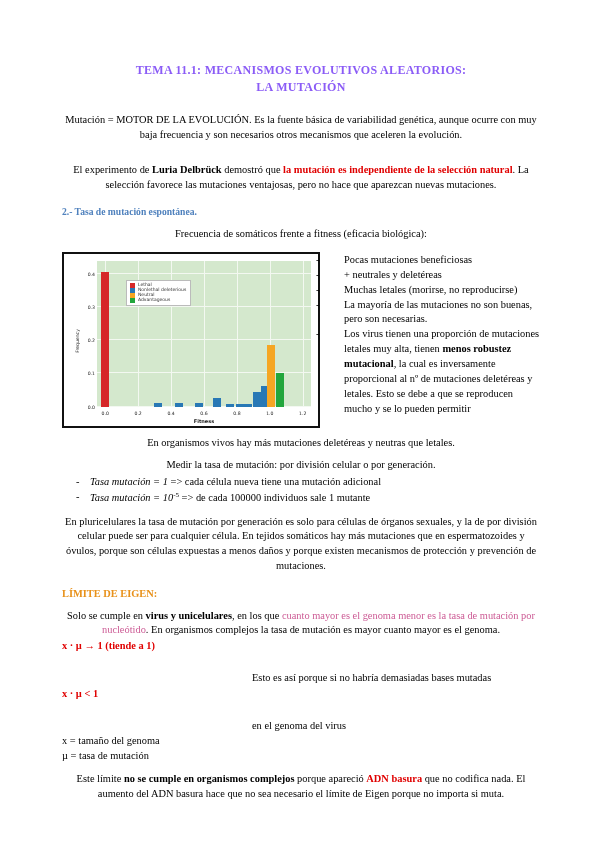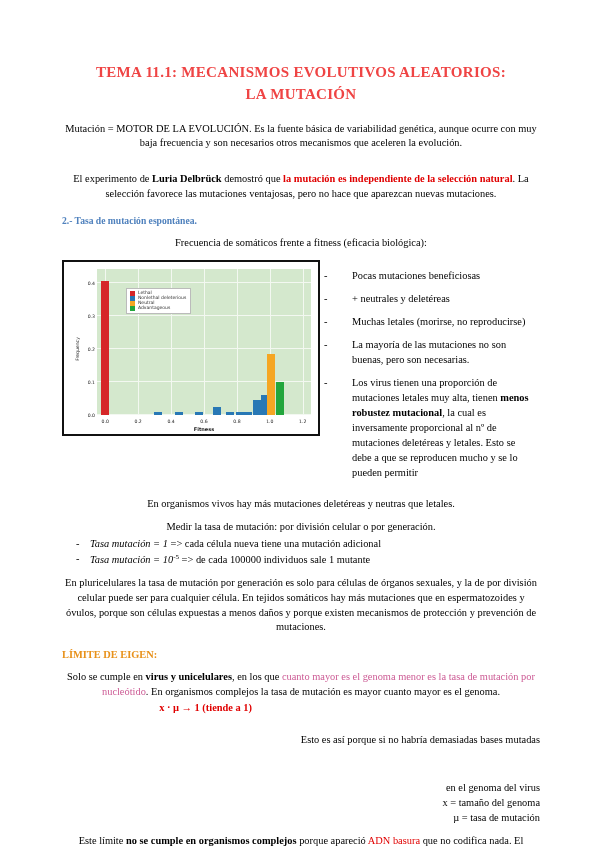--- a/index.html
+++ b/index.html
@@ -8,23 +8,23 @@
     width:600px; height:848px;
     background:#ffffff;
     font-family:"Liberation Serif", serif;
     color:#000000;
     overflow:hidden;
   }
   .page { position:relative; width:600px; height:848px; padding:62px 60px 0 62px; }
 
   .doc-title {
     text-align:center;
-    color:#ef4444;
+    color:#8b5cf6;
     font-weight:bold;
-    font-size:15px;
+    font-size:12px;
     letter-spacing:0.3px;
     line-height:1.45;
     margin:0 0 16px 0;
   }
   .doc-title .line2 { display:block; }
 
   .sec-head {
     color:#4f81bd;
     font-weight:bold;
     font-size:9.6px;
@@ -40,21 +40,21 @@
   }
   p.body {
     font-size:10.4px;
     line-height:1.42;
     margin:8px 0 0 0;
     text-align:center;
   }
   .gap-m { height:13px; }
 
   b.bk { font-weight:bold; color:#000; }
-  span.red { color:#e00000; }
+  span.red { color:#e00000;font-weight:bold; }
   span.red-b { color:#e00000; font-weight:bold; }
   span.pink { color:#cc5a94; }
 
   
   .chart-row { display:flex; align-items:flex-start; gap:10px; margin-top:10px; }
 
   .chart-frame {
     width:258px; height:176px;
     border:2.5px solid #111;
     background:#fff;
@@ -103,39 +103,39 @@
     background:#fff; border:1px solid #bbb;
     padding:2px 4px 2px 3px;
   }
   .legend-row { display:flex; align-items:center; gap:3px; line-height:1.08; }
   .legend-sw { width:5px; height:5px; flex:0 0 auto; }
   .legend-tx { font-size:4.5px; color:#333; white-space:nowrap;
                font-family:"DejaVu Sans", sans-serif; }
 
   .bullets { flex:1 1 auto; padding-top:1px; }
   .bullets p {
-    font-size:10.4px; line-height:1.44; margin:8px;
+    font-size:10.4px; line-height:1.44; margin:0;
     text-indent:-14px; padding-left:14px;
   }
   .bullets p .dash { display:inline-block; width:14px; }
 
   ul.dashlist { list-style:none; margin:2px 0 0 0; padding:0 0 0 28px; }
   ul.dashlist li {
     font-size:10.4px; line-height:1.44; position:relative;
   }
   ul.dashlist li:before {
     content:"-"; position:absolute; left:-14px;
   }
   em.it { font-style:italic; }
   sup { font-size:7px; vertical-align:super; }
 
   .formula-grid { display:flex; margin-top:1px; }
   .formula-left { width:190px; }
   .formula-right { flex:1;margin-top:32px; }
-  .fline { font-size:10.4px; line-height:1.44;text-align:right; }
+  .fline { font-size:10.4px; line-height:1.44; }
 </style>
 </head>
 <body>
 
 <div class="page">
 
   <div class="doc-title">
     <span>TEMA 11.1: MECANISMOS EVOLUTIVOS ALEATORIOS:</span>
     <span class="line2">LA MUTACIÓN</span>
   </div>
@@ -247,20 +247,21 @@
   <div class="sec-head-orange">LÍMITE DE EIGEN:</div>
   <p class="body">
     <span>Solo se cumple en </span><b class="bk">virus y unicelulares</b><span>, en los que </span><span class="pink">cuanto mayor es el genoma menor es la tasa de mutación por nucleótido</span><span>. En organismos complejos la tasa de mutación es mayor cuanto mayor es el genoma.</span>
   </p>
 
   <div class="formula-grid">
     <div class="formula-left fline"><span class="red-b">x · µ → 1 (tiende a 1)</span></div>
     <div class="formula-right fline">Esto es así porque si no habría demasiadas bases mutadas</div>
   </div>
   <div class="formula-grid">
+    <div class="formula-left fline"><span class="red-b">x · µ &lt; 1</span></div>
     <div class="formula-right fline">en el genoma del virus</div>
   </div>
   <div class="fline">x = tamaño del genoma</div>
   <div class="fline">µ = tasa de mutación</div>
 
   <p class="body">
     <span>Este límite </span><b class="bk">no se cumple en organismos complejos</b><span> porque apareció </span><span class="red">ADN basura</span><span> que no codifica nada. El aumento del ADN basura hace que no sea necesario el límite de Eigen porque no importa si muta.</span>
   </p>
 
 </div>

